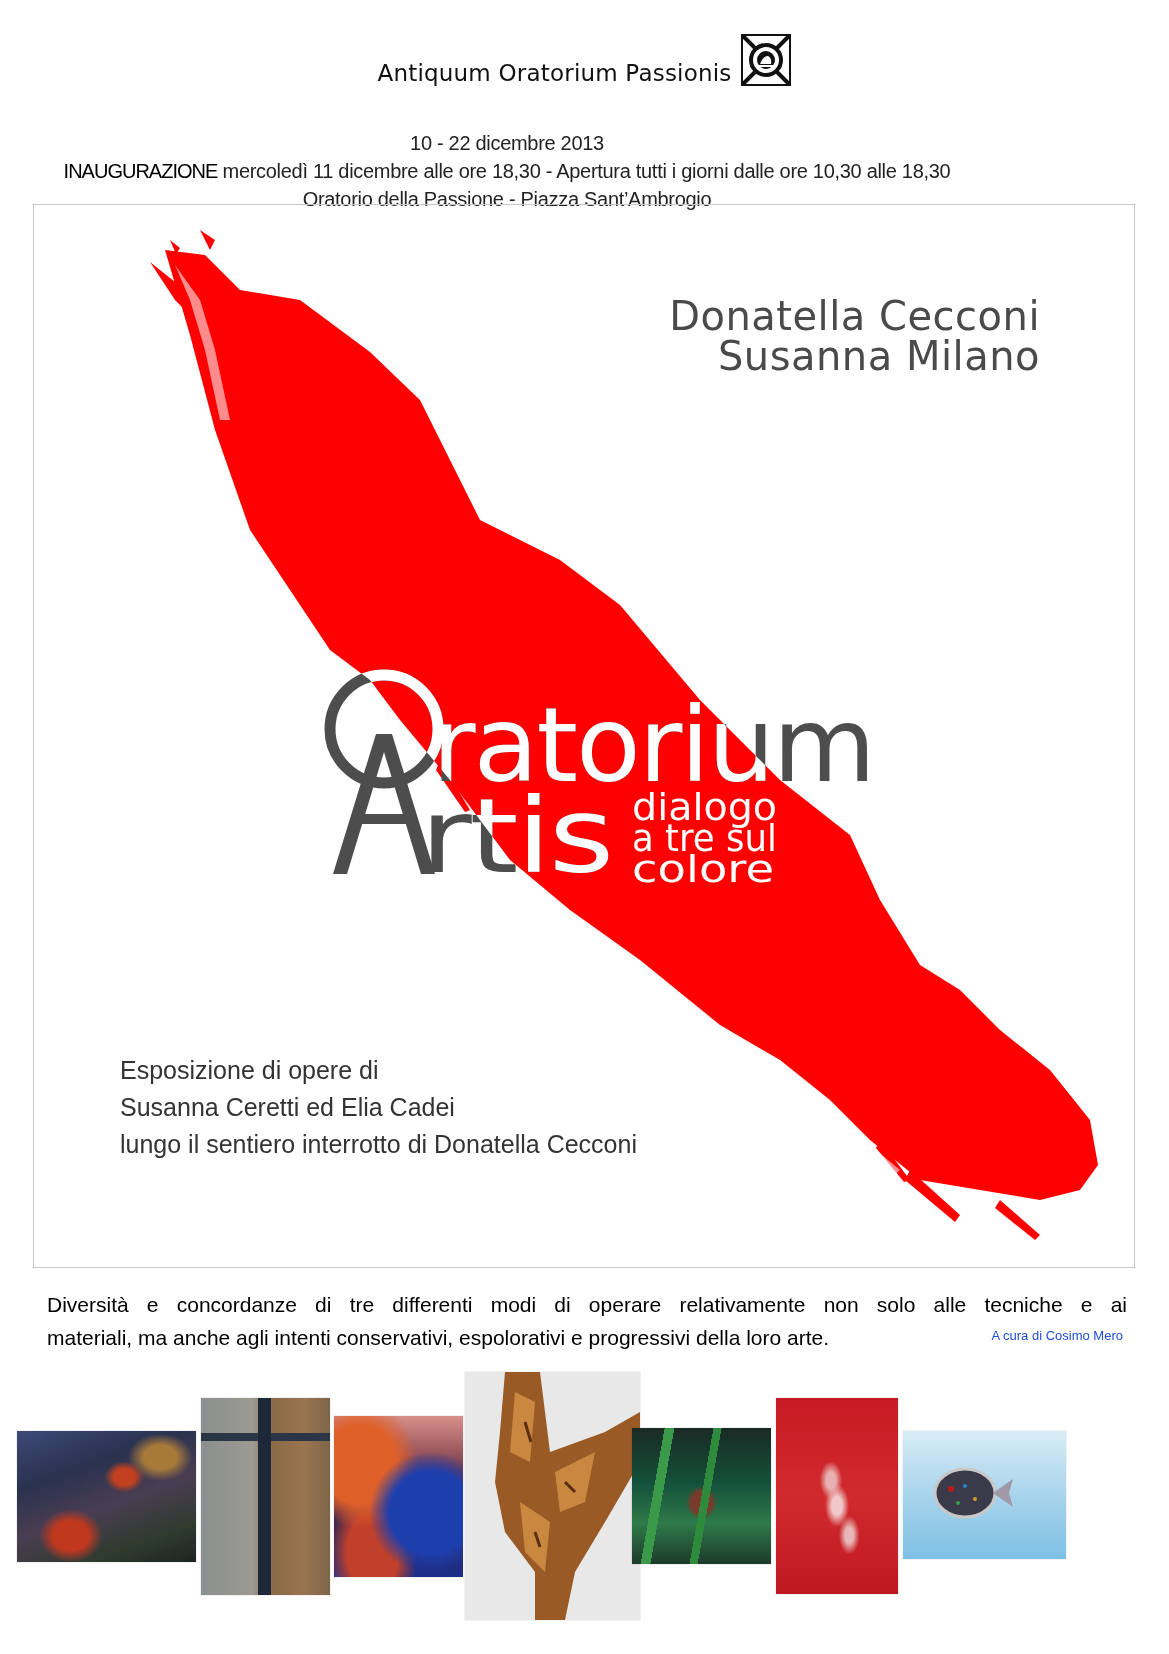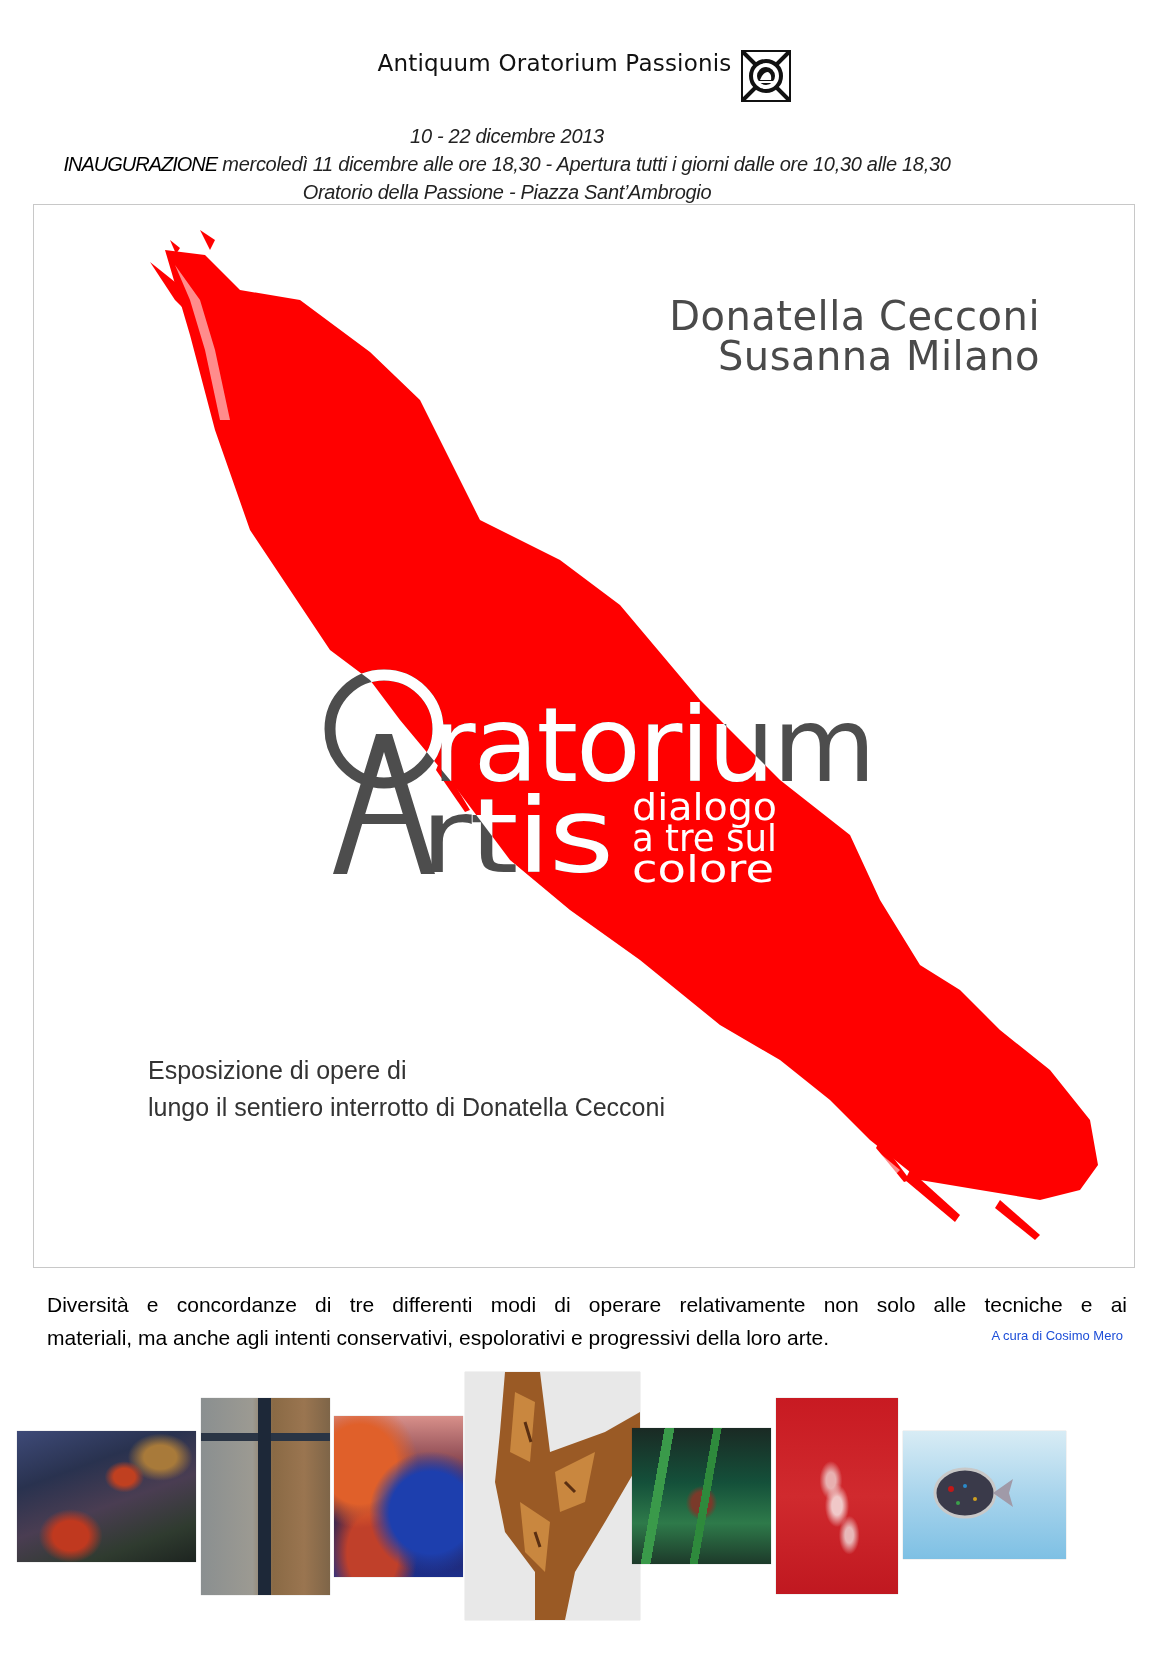--- a/index.html
+++ b/index.html
@@ -5,28 +5,28 @@
     html, body { margin: 0; padding: 0; }
     body {
       width: 1169px; height: 1654px; position: relative; overflow: hidden;
       background: #ffffff; color: #2b2b2b;
       font-family: "DejaVu Sans", "Liberation Sans", sans-serif;
     }
 
     
     .header-line {
       position: absolute; top: 50px; left: 0; width: 1169px; height: 36px;
-      display: flex; justify-content: center; align-items: flex-start; gap: 10px;
+      display: flex; justify-content: center; align-items: flex-end; gap: 10px;
       font-size: 23px; color: #111; letter-spacing: 0.2px;
     }
     .emblem { width: 50px; height: 52px; display: inline-block; }
     .info-block {
-      position: absolute; top: 122px; left: 0; width: 1014px;
+      position: absolute; top: 129px; left: 0; width: 1014px;
       text-align: center; font-size: 20px; color: #222; line-height: 28px;
-      font-family: "Liberation Sans", sans-serif; letter-spacing: -0.3px; font-style: italic;
+      font-family: "Liberation Sans", sans-serif; letter-spacing: -0.3px;
     }
     .info-block b { font-weight: normal; letter-spacing: -1px; color: #000; }
 
     
     .frame {
       position: absolute; left: 33px; top: 204px; width: 1102px; height: 1064px;
       border: 1px solid #c8c8c8; box-sizing: border-box;
     }
     .stroke-svg { position: absolute; left: 0; top: 0; width: 1169px; height: 1654px; }
 
@@ -35,21 +35,21 @@
       font-size: 40px; line-height: 40px; color: #4a4a4a;
       font-family: "DejaVu Sans", sans-serif; font-weight: 300;
       letter-spacing: 0.5px;
     }
     .artists div { font-weight: normal; }
 
     .title-svg { position: absolute; left: 0; top: 0; width: 1169px; height: 1654px; }
 
     .exhibit {
       position: absolute; left: 120px; top: 1052px; font-size: 25px; line-height: 37px;
-      color: #333; font-family: "Liberation Sans", sans-serif; margin-left: 28px;
+      color: #333; font-family: "Liberation Sans", sans-serif;
     }
 
     .description {
       position: absolute; left: 47px; top: 1288px; width: 1080px;
       font-size: 21px; line-height: 33px; color: #000000;
       font-family: "Liberation Sans", sans-serif; text-align: justify;
     }
     .curator {
       position: absolute; right: 46px; top: 1328px; font-size: 13px; color: #1d4ed8;
       font-family: "Liberation Sans", sans-serif;
@@ -130,20 +130,21 @@
   </g>
   <g fill="#ffffff" font-family="DejaVu Sans, sans-serif" font-size="38">
     <text x="632" y="820" textLength="145" lengthAdjust="spacingAndGlyphs">dialogo</text>
     <text x="632" y="851" textLength="145" lengthAdjust="spacingAndGlyphs">a tre sul</text>
     <text x="632" y="882" textLength="142" lengthAdjust="spacingAndGlyphs">colore</text>
   </g>
 </svg>
 
 <div class="exhibit">
   <div>Esposizione di opere di</div>
+  <div>Susanna Ceretti ed Elia Cadei</div>
   <div>lungo il sentiero interrotto di Donatella Cecconi</div>
 </div>
 
 <div class="description">
   <div style="text-align-last: justify;">Diversità e concordanze di tre differenti modi di operare relativamente non solo alle tecniche e ai</div>
   <div>materiali, ma anche agli intenti conservativi, espolorativi e progressivi della loro arte.</div>
 </div>
 <div class="curator">A cura di Cosimo Mero</div>
 
 <div class="painting" style="left:17px; top:1431px; width:179px; height:131px;

